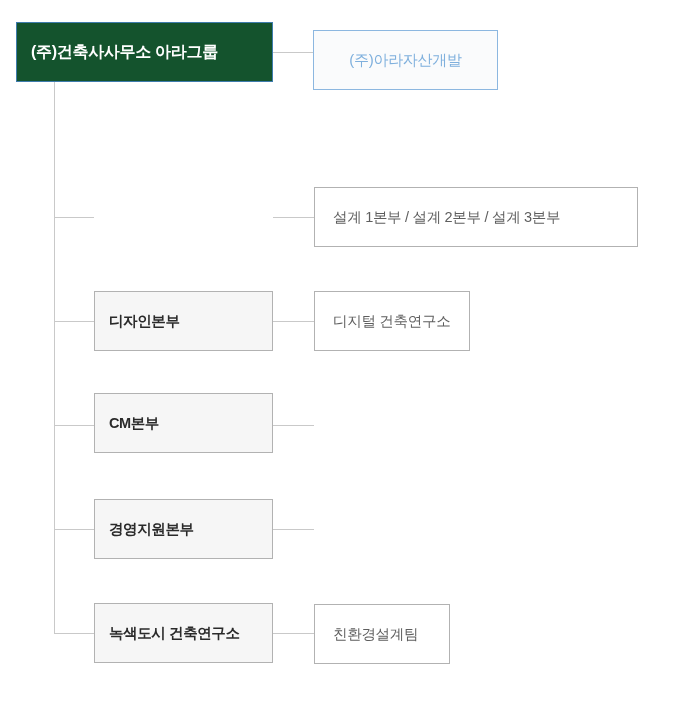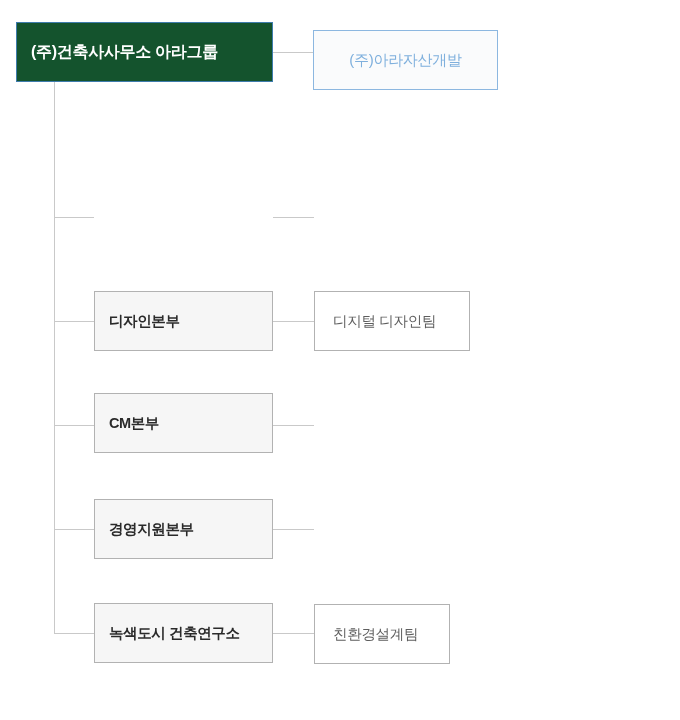--- a/index.html
+++ b/index.html
@@ -140,28 +140,31 @@
   </div>
 
   <div class="box box-affiliate">
     <span>(주)아라자산개발</span>
   </div>
 
   <div class="line trunk" id="trunk" style="height: 551px;"></div>
 
   <div class="line line-h stub-left" style="top:217px;"></div>
   <div class="line line-h stub-right" style="top:217px;"></div>
+  <div class="box box-teams" style="top:187px;width:324px;">
+    <span>설계 1본부  /  설계 2본부  /  설계 3본부</span>
+  </div>
 
   <div class="line line-h stub-left" style="top:321px;"></div>
   <div class="box box-division" style="top:291px;">
     <span>디자인본부</span>
   </div>
   <div class="line line-h stub-right" style="top:321px;"></div>
   <div class="box box-teams" style="top:291px;width:156px;">
-    <span>디지털 디자인팀</span>
+    <span>디지털 건축연구소</span>
   </div>
 
   <div class="line line-h stub-left" style="top:425px;"></div>
   <div class="box box-division" style="top:393px;">
     <span>CM본부</span>
   </div>
   <div class="line line-h stub-right" style="top:425px;"></div>
 
   <div class="line line-h stub-left" style="top:529px;"></div>
   <div class="box box-division" style="top:499px;align-items:center;">

